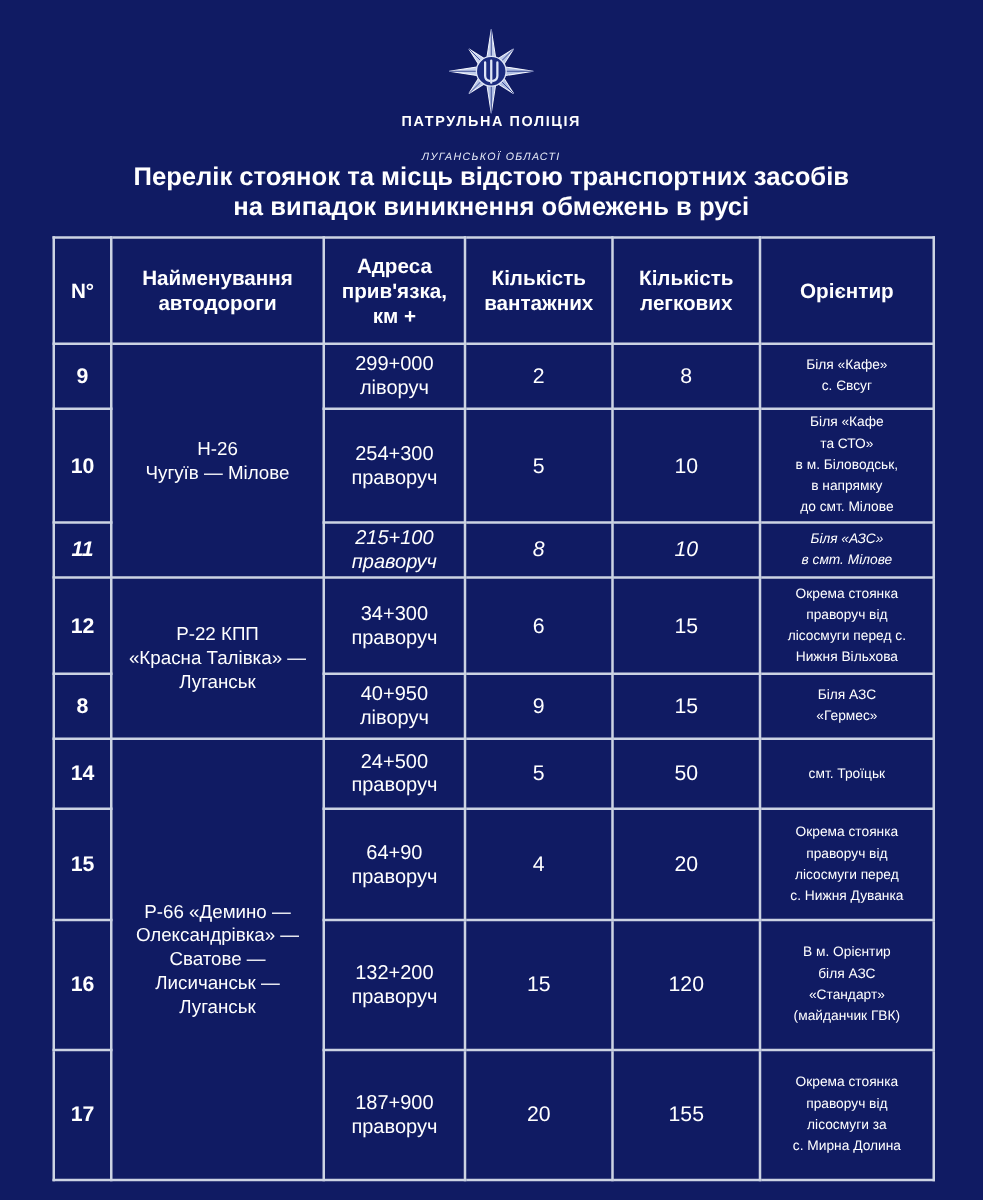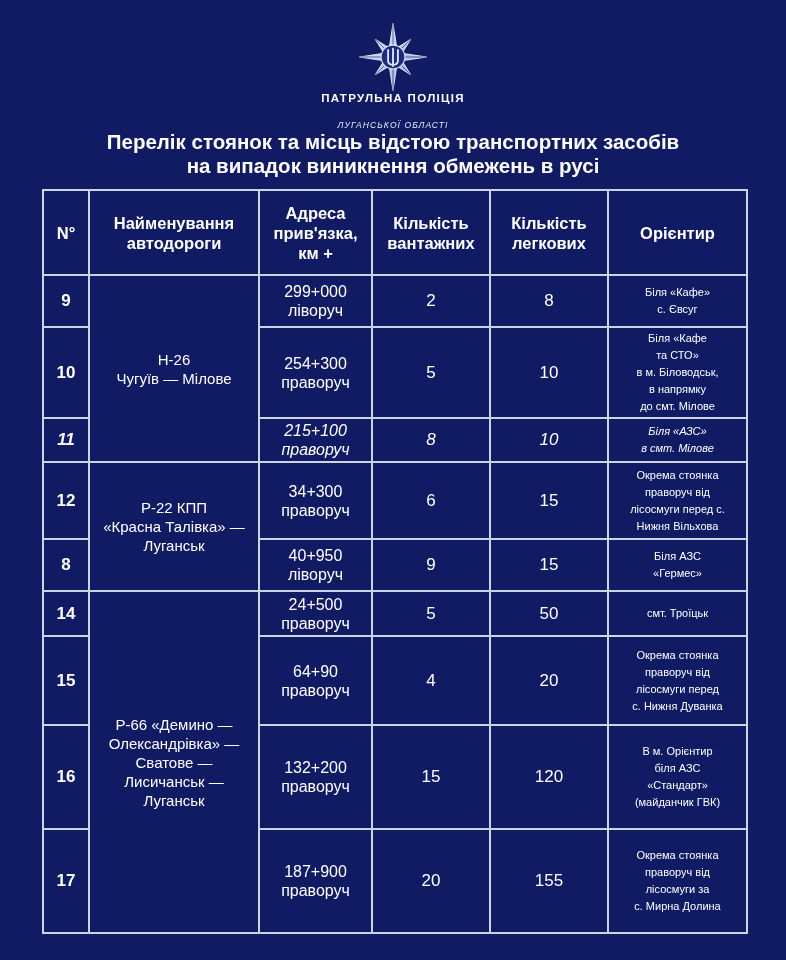--- a/index.html
+++ b/index.html
@@ -56,21 +56,21 @@
   col.c-trk  { width: 118px; }
   col.c-car  { width: 118px; }
   col.c-lnd  { width: 139px; }
 
   tr.hdr    { height: 85px; }
   tr.row-9  { height: 52px; }
   tr.row-10 { height: 91px; }
   tr.row-11 { height: 44px; font-style: italic; }
   tr.row-12 { height: 77px; }
   tr.row-13 { height: 52px; }
-  tr.row-14 { height: 45px; }
+  tr.row-14 { height: 56px; }
   tr.row-15 { height: 89px; }
   tr.row-16 { height: 104px; }
   tr.row-17 { height: 104px; }
 
   th.hcell  { font-size: 16.5px; font-weight: bold; line-height: 20px; }
   td.num    { font-size: 17px; font-weight: bold; }
   td.road   { font-size: 15px; line-height: 19px; }
   td.addr   { font-size: 16px; line-height: 19px; }
   td.cnt    { font-size: 17px; }
   td.lnd    { font-size: 11px; line-height: 17px; }

